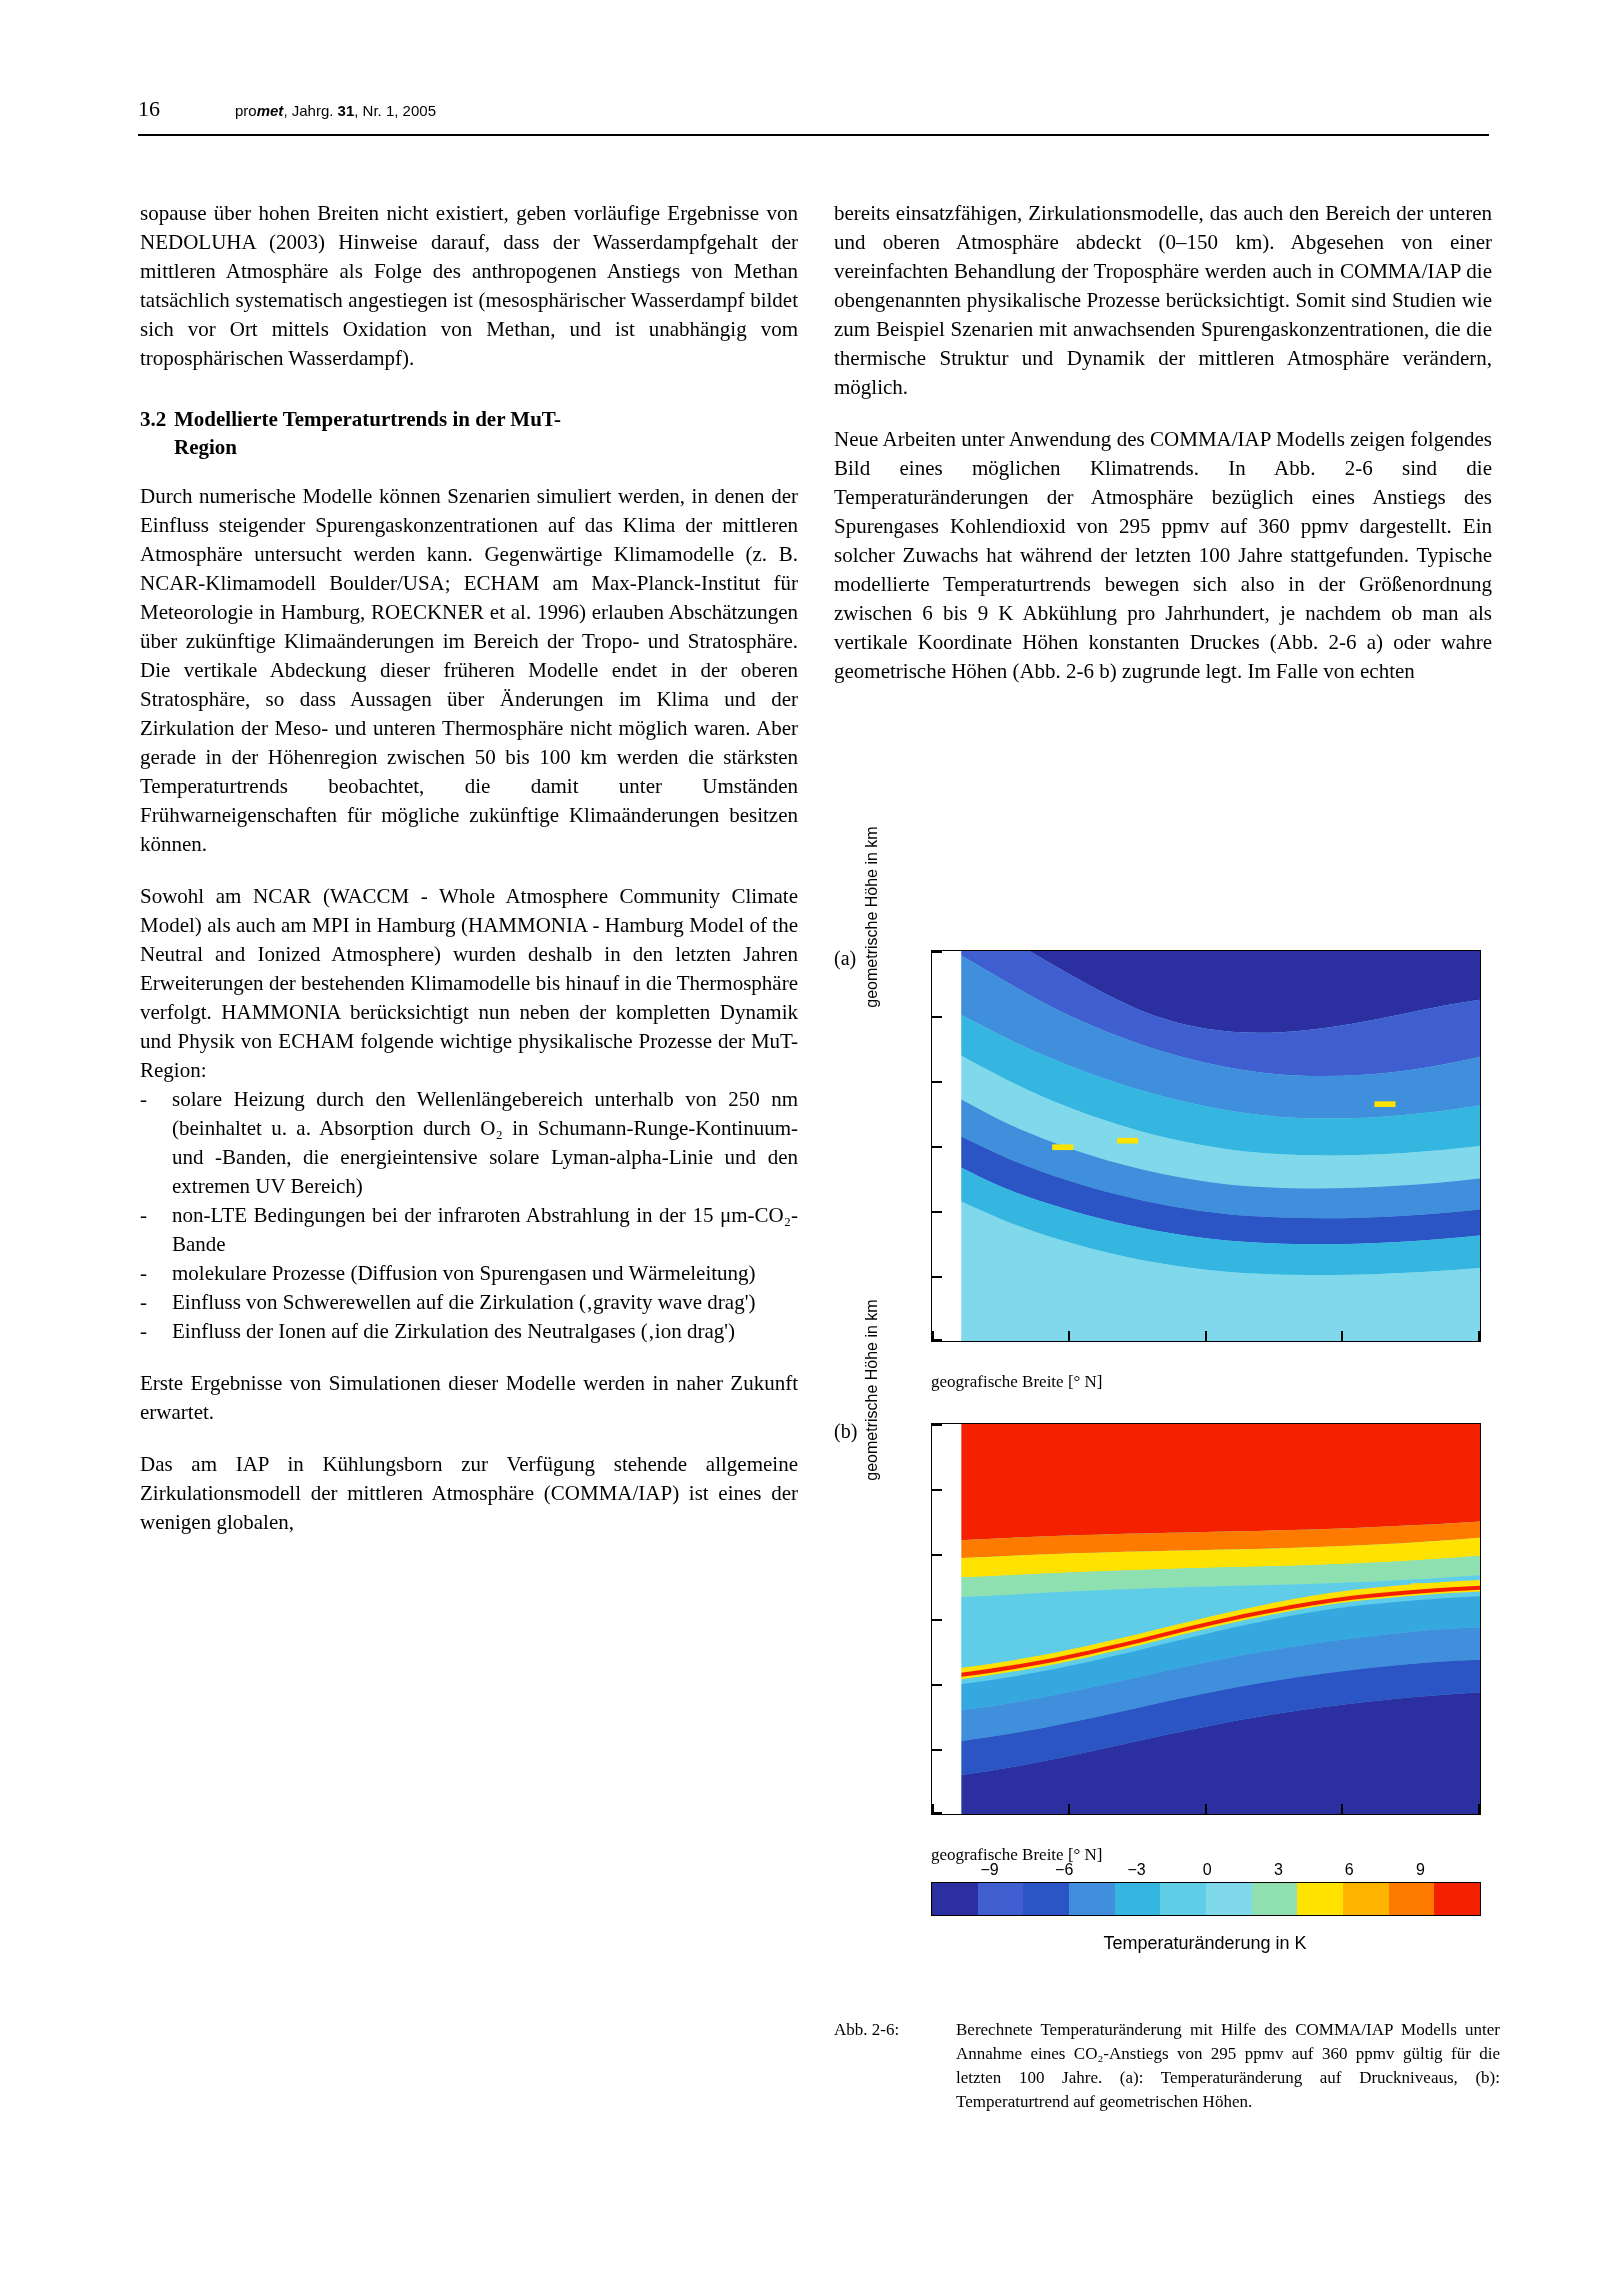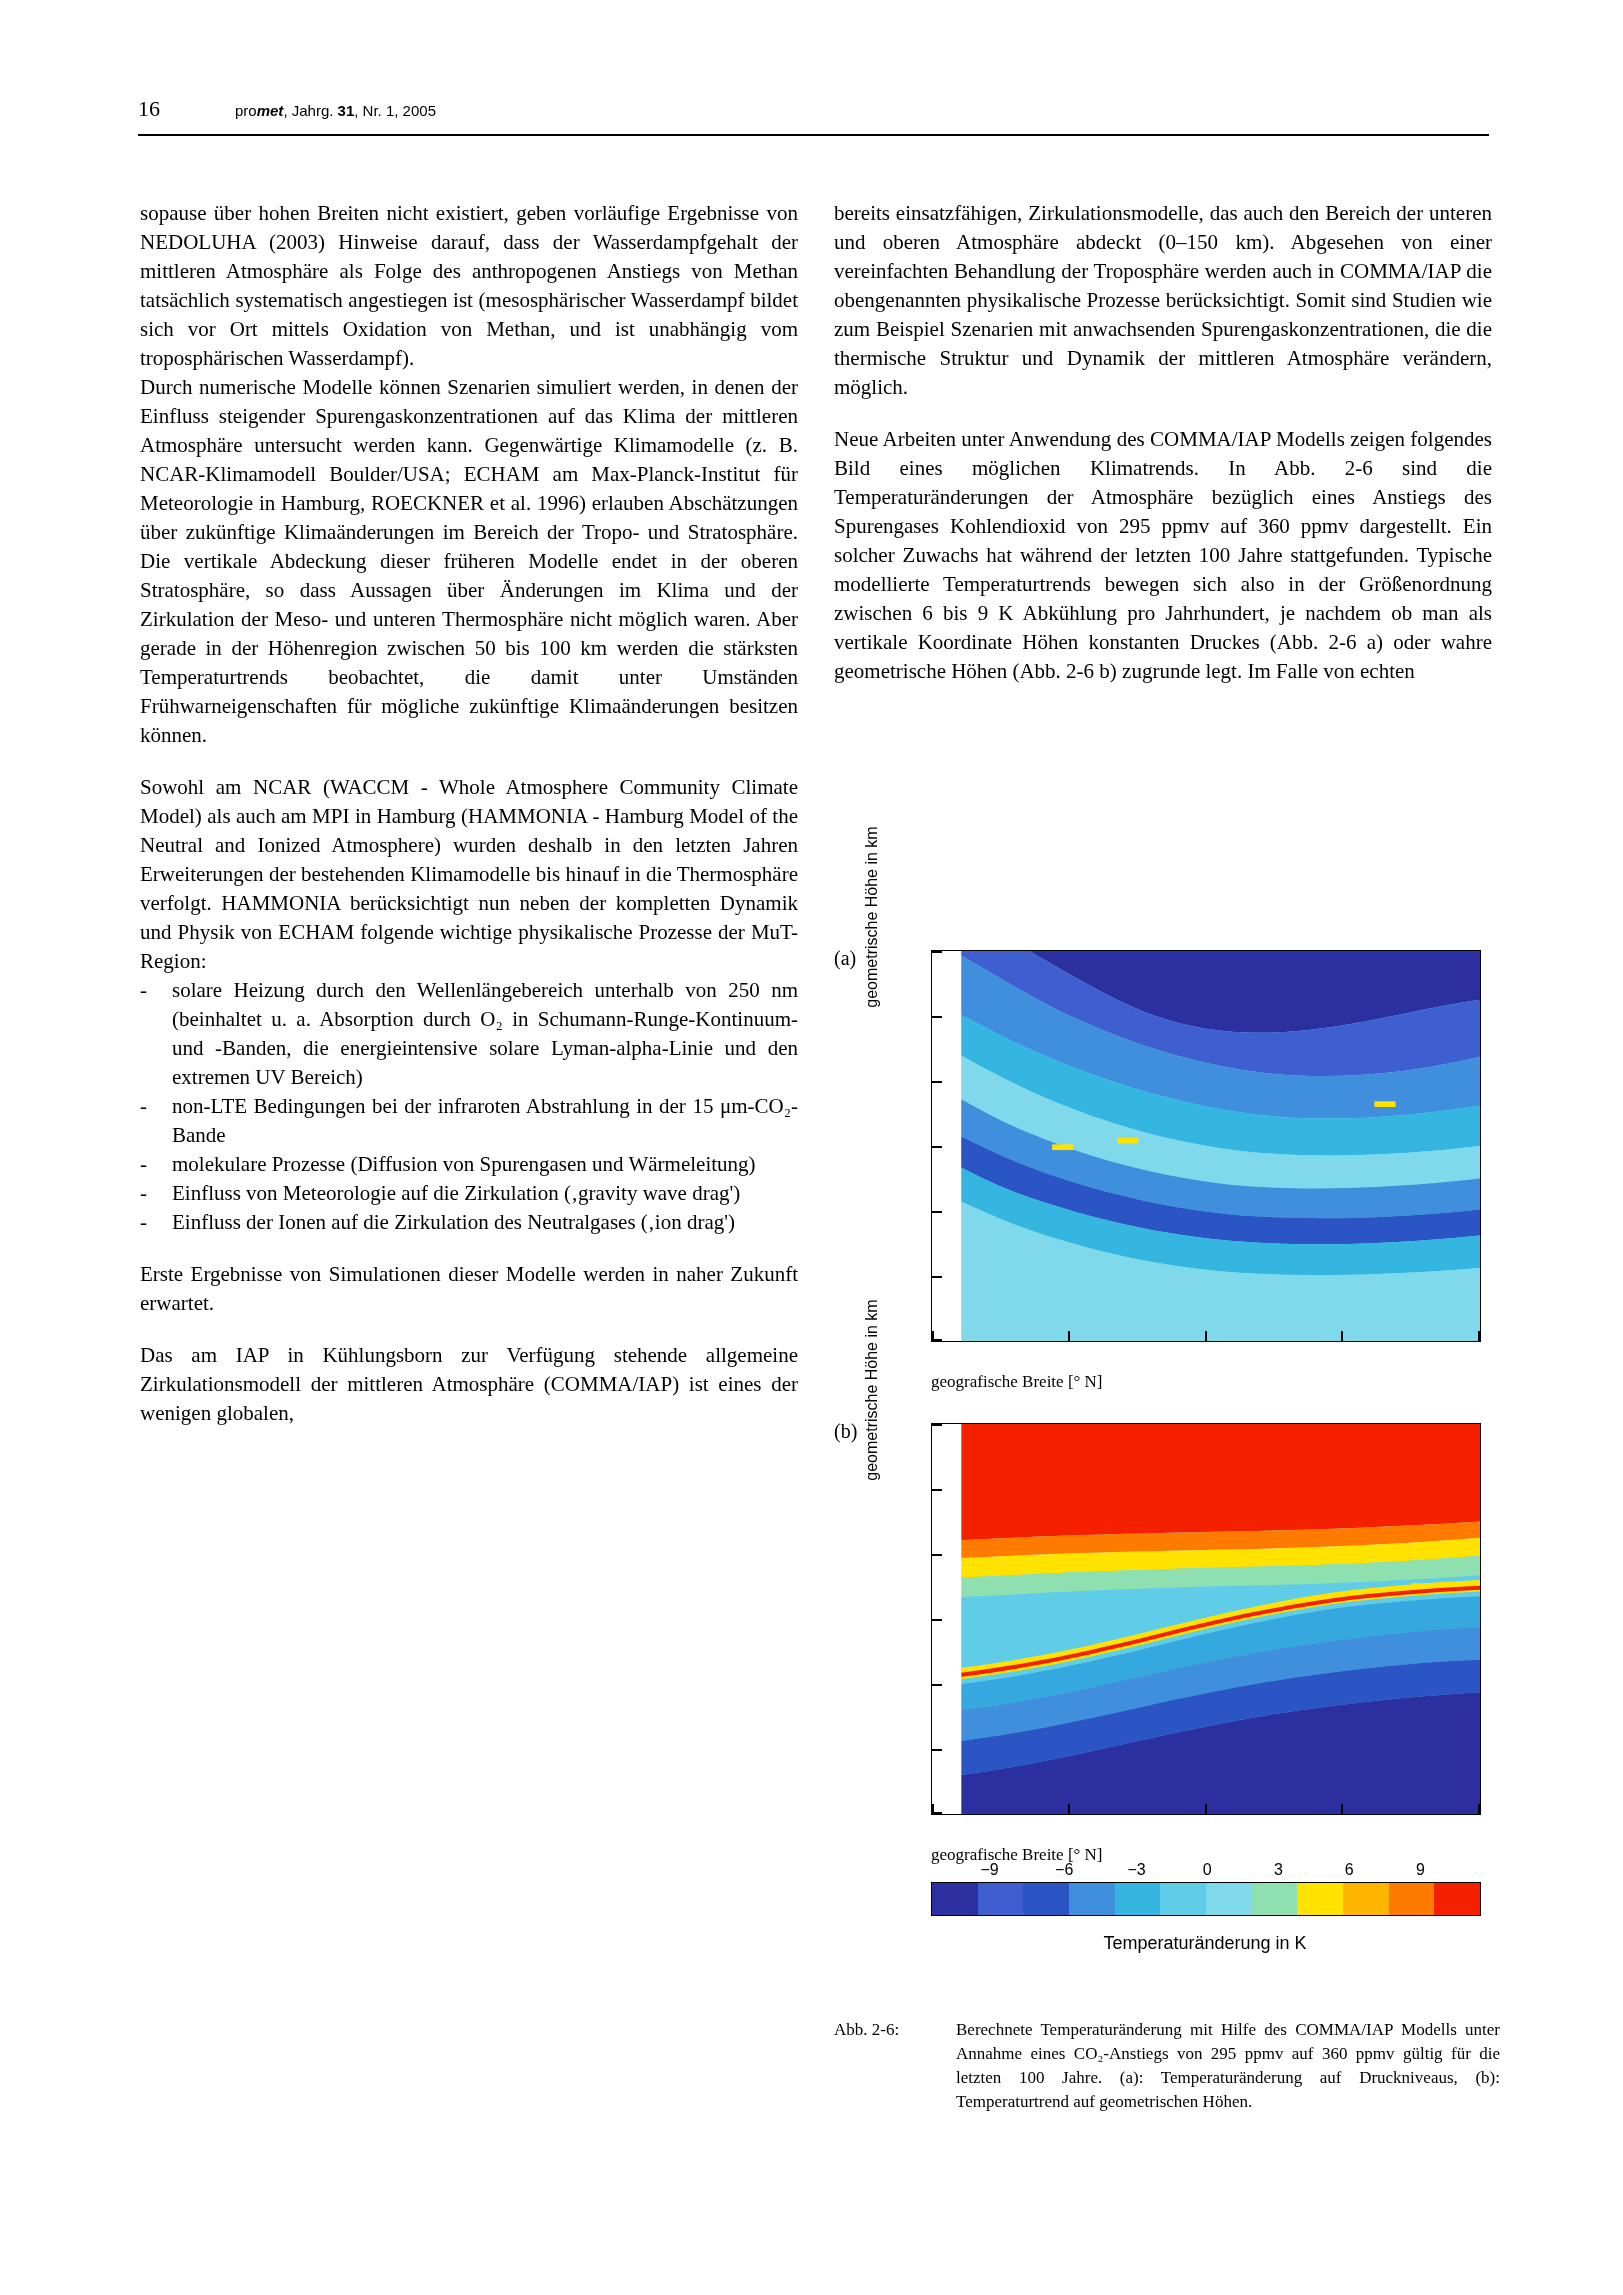--- a/index.html
+++ b/index.html
@@ -235,29 +235,33 @@
 
   <div class="header">
     <span class="page-num">16</span>
     <span class="right-ref"><span>pro</span><span class="ital">met</span><span>, Jahrg. </span><span class="bld">31</span><span>, Nr. 1, 2005</span></span>
   </div>
   <div class="rule"></div>
 
   <div class="col col-left">
     <p>sopause über hohen Breiten nicht existiert, geben vorläufige Ergebnisse von NEDOLUHA (2003) Hinweise darauf, dass der Wasserdampfgehalt der mittleren Atmosphäre als Folge des anthropogenen Anstiegs von Methan tatsächlich systematisch angestiegen ist (mesosphärischer Wasserdampf bildet sich vor Ort mittels Oxidation von Methan, und ist unabhängig vom troposphärischen Wasserdampf).</p>
 
+    <h3 class="section-head">
+      <span class="num">3.2</span><span>Modellierte Temperaturtrends in der MuT-</span>
+      <span class="ind">Region</span>
+    </h3>
 
     <p>Durch numerische Modelle können Szenarien simuliert werden, in denen der Einfluss steigender Spurengaskonzentrationen auf das Klima der mittleren Atmosphäre untersucht werden kann. Gegenwärtige Klimamodelle (z. B. NCAR-Klimamodell Boulder/USA; ECHAM am Max-Planck-Institut für Meteorologie in Hamburg, ROECKNER et al. 1996) erlauben Abschätzungen über zukünftige Klimaänderungen im Bereich der Tropo- und Stratosphäre. Die vertikale Abdeckung dieser früheren Modelle endet in der oberen Stratosphäre, so dass Aussagen über Änderungen im Klima und der Zirkulation der Meso- und unteren Thermosphäre nicht möglich waren. Aber gerade in der Höhenregion zwischen 50 bis 100 km werden die stärksten Temperaturtrends beobachtet, die damit unter Umständen Frühwarneigenschaften für mögliche zukünftige Klimaänderungen besitzen können.</p>
     <p class="gap">Sowohl am NCAR (WACCM - Whole Atmosphere Community Climate Model) als auch am MPI in Hamburg (HAMMONIA - Hamburg Model of the Neutral and Ionized Atmosphere) wurden deshalb in den letzten Jahren Erweiterungen der bestehenden Klimamodelle bis hinauf in die Thermosphäre verfolgt. HAMMONIA berücksichtigt nun neben der kompletten Dynamik und Physik von ECHAM folgende wichtige physikalische Prozesse der MuT-Region:</p>
 
     <ul class="dashlist">
       <li><span class="dash">-</span><span>solare Heizung durch den Wellenlängebereich unterhalb von 250 nm (beinhaltet u. a. Absorption durch O₂ in Schumann-Runge-Kontinuum- und -Banden, die energieintensive solare Lyman-alpha-Linie und den extremen UV Bereich)</span></li>
       <li><span class="dash">-</span><span>non-LTE Bedingungen bei der infraroten Abstrahlung in der 15 μm-CO₂-Bande</span></li>
       <li><span class="dash">-</span><span>molekulare Prozesse (Diffusion von Spurengasen und Wärmeleitung)</span></li>
-      <li><span class="dash">-</span><span>Einfluss von Meteorologie auf die Zirkulation (‚gravity wave drag')</span></li>
+      <li><span class="dash">-</span><span>Einfluss von Schwerewellen auf die Zirkulation (‚gravity wave drag')</span></li>
       <li><span class="dash">-</span><span>Einfluss der Ionen auf die Zirkulation des Neutralgases (‚ion drag')</span></li>
     </ul>
 
     <p class="gap">Erste Ergebnisse von Simulationen dieser Modelle werden in naher Zukunft erwartet.</p>
     <p class="gap">Das am IAP in Kühlungsborn zur Verfügung stehende allgemeine Zirkulationsmodell der mittleren Atmosphäre (COMMA/IAP) ist eines der wenigen globalen,</p>
   </div>
 
   <div class="col col-right">
     <p>bereits einsatzfähigen, Zirkulationsmodelle, das auch den Bereich der unteren und oberen Atmosphäre abdeckt (0–150 km). Abgesehen von einer vereinfachten Behandlung der Troposphäre werden auch in COMMA/IAP die obengenannten physikalische Prozesse berücksichtigt. Somit sind Studien wie zum Beispiel Szenarien mit anwachsenden Spurengaskonzentrationen, die die thermische Struktur und Dynamik der mittleren Atmosphäre verändern, möglich.</p>
     <p class="gap">Neue Arbeiten unter Anwendung des COMMA/IAP Modells zeigen folgendes Bild eines möglichen Klimatrends. In Abb. 2-6 sind die Temperaturänderungen der Atmosphäre bezüglich eines Anstiegs des Spurengases Kohlendioxid von 295 ppmv auf 360 ppmv dargestellt. Ein solcher Zuwachs hat während der letzten 100 Jahre stattgefunden. Typische modellierte Temperaturtrends bewegen sich also in der Größenordnung zwischen 6 bis 9 K Abkühlung pro Jahrhundert, je nachdem ob man als vertikale Koordinate Höhen konstanten Druckes (Abb. 2-6 a) oder wahre geometrische Höhen (Abb. 2-6 b) zugrunde legt. Im Falle von echten</p>

